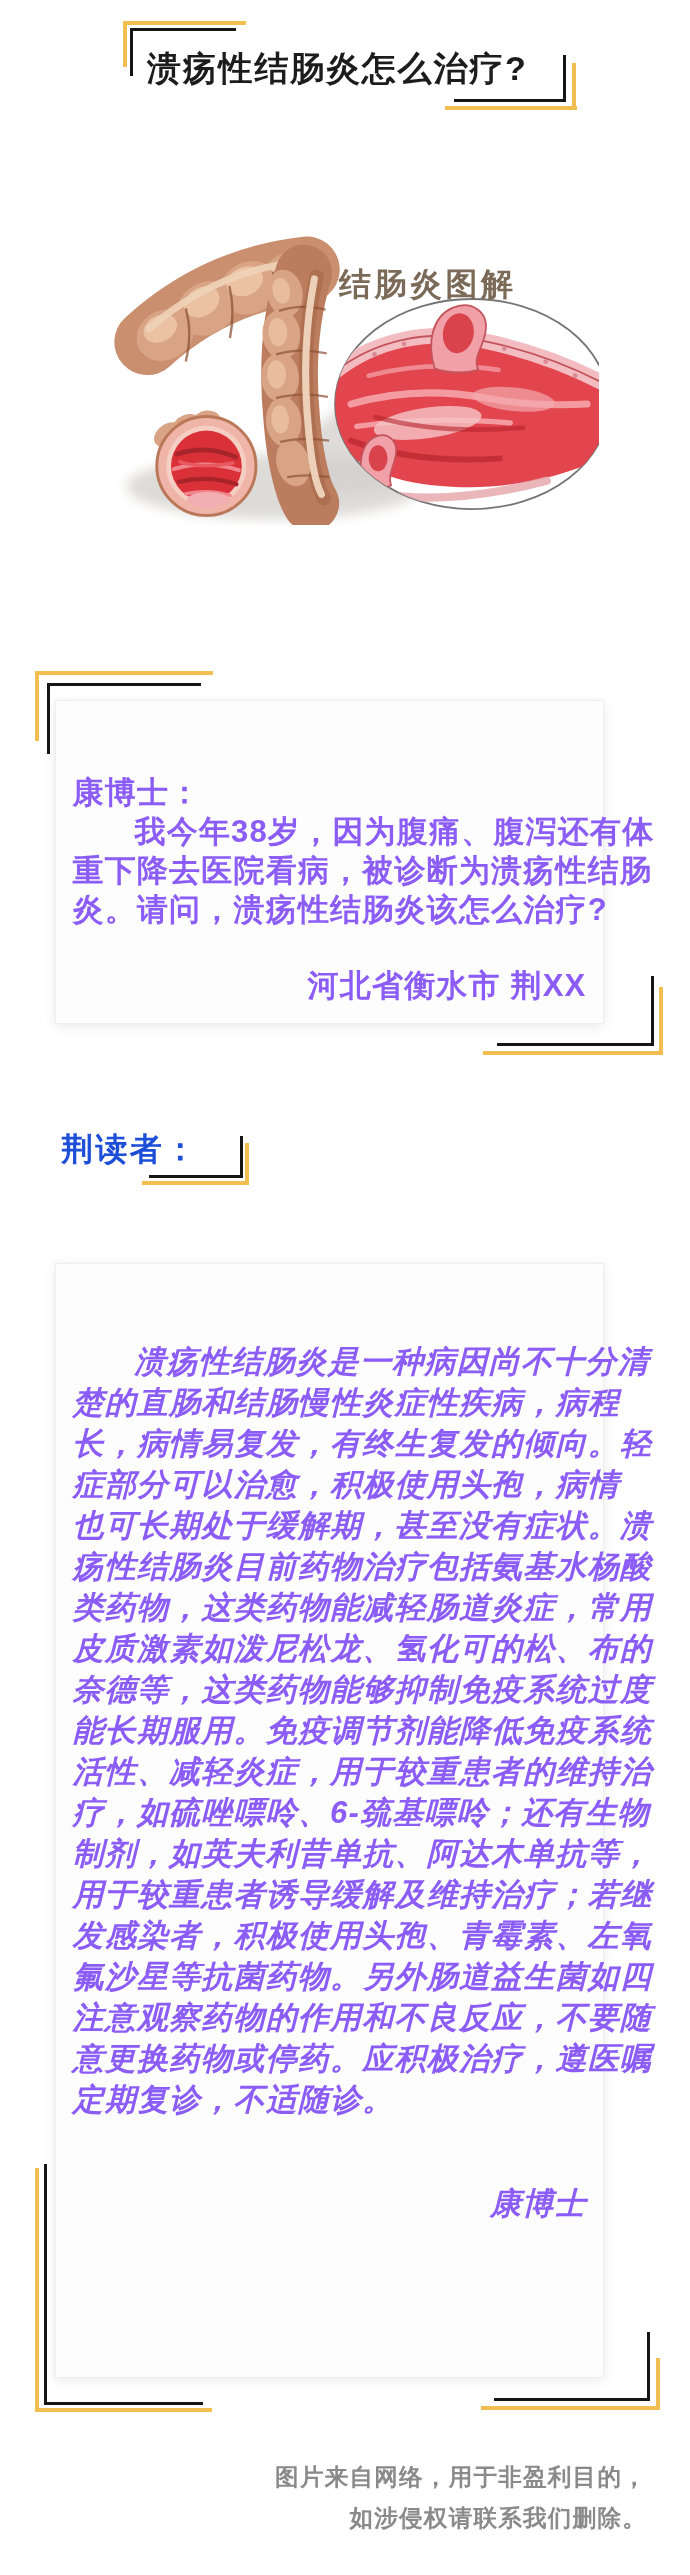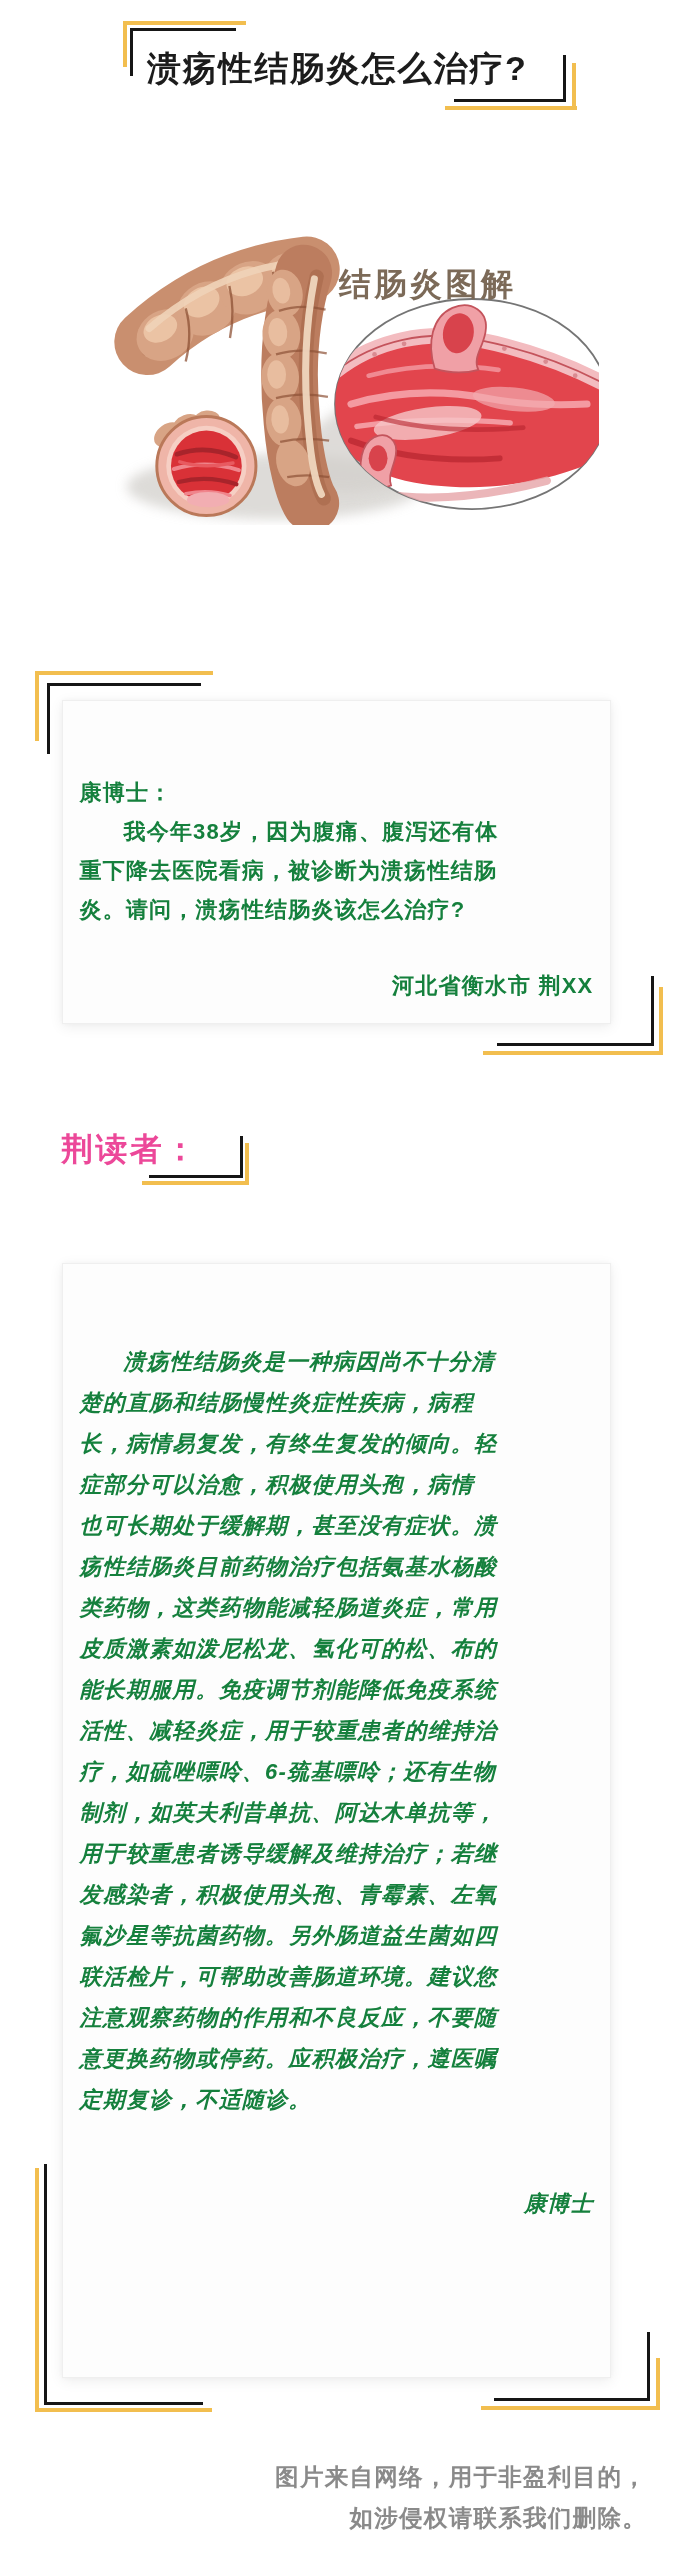--- a/index.html
+++ b/index.html
@@ -15,40 +15,40 @@
   .page-title{
     position:absolute;left:0;top:46px;width:690px;text-align:center;
     font-size:34px;font-weight:700;color:#1c1c1c;letter-spacing:1.8px;
     transform:translateX(-7.7px);white-space:nowrap;
   }
   .illu-caption{
     position:absolute;left:339px;top:263px;width:201px;
     font-size:32px;font-weight:700;color:#7C6A58;letter-spacing:3.5px;white-space:nowrap;
   }
   .card{
-    position:absolute;left:62px;width:549px;background:#fdfdfd;
+    position:absolute;left:55px;width:549px;background:#fdfdfd;
     border:0.6px solid #efefef;box-sizing:border-box;
     box-shadow:0 3px 13px rgba(0,0,0,0.07),0 0 4.7px rgba(0,0,0,0.03);
-    color:#15803d;font-size:22px;font-weight:600;letter-spacing:1.2px;
+    color:#8b5cf6;font-size:31px;font-weight:600;letter-spacing:1.2px;
   }
   .card .inner{padding:0 16.5px;}
   .tline{white-space:nowrap;overflow:visible;}
   .q-card{top:700px;height:324px;}
   .q-card .tline{height:39px;line-height:39px;}
   .q-card .inner{padding-top:72px;}
   .a-card{top:1263px;height:1115px;font-style:italic;}
   .a-card .tline{height:41px;line-height:41px;}
   .a-card .inner{padding-top:77px;}
   .indent-first .tline:first-child{text-indent:2em;}
   .sig{text-align:right;white-space:nowrap;}
   .q-card .sig{margin-top:37px;height:39px;line-height:39px;}
   .a-card .sig{margin-top:63px;height:41px;line-height:41px;}
   .reader-label{
     position:absolute;left:61px;top:1128px;font-size:32px;font-weight:700;
-    color:#ec4899;letter-spacing:2.4px;white-space:nowrap;
+    color:#1d4ed8;letter-spacing:2.4px;white-space:nowrap;
   }
   .footer{
     position:absolute;left:0;top:2457px;width:647px;text-align:right;
     font-size:23.6px;font-weight:600;color:#8a8a8a;letter-spacing:1.2px;
   }
   .footer .tline{height:41px;line-height:41px;}
 </style>
 </head>
 <body>
 
@@ -187,28 +187,28 @@
     <div class="inner">
       <div class="indent-first">
           <div class="tline">溃疡性结肠炎是一种病因尚不十分清</div>
           <div class="tline">楚的直肠和结肠慢性炎症性疾病，病程</div>
           <div class="tline">长，病情易复发，有终生复发的倾向。轻</div>
           <div class="tline">症部分可以治愈，积极使用头孢，病情</div>
           <div class="tline">也可长期处于缓解期，甚至没有症状。溃</div>
           <div class="tline">疡性结肠炎目前药物治疗包括氨基水杨酸</div>
           <div class="tline">类药物，这类药物能减轻肠道炎症，常用</div>
           <div class="tline">皮质激素如泼尼松龙、氢化可的松、布的</div>
+          <div class="tline">奈德等，这类药物能够抑制免疫系统过度</div>
           <div class="tline">能长期服用。免疫调节剂能降低免疫系统</div>
           <div class="tline">活性、减轻炎症，用于较重患者的维持治</div>
           <div class="tline">疗，如硫唑嘌呤、6-巯基嘌呤；还有生物</div>
           <div class="tline">制剂，如英夫利昔单抗、阿达木单抗等，</div>
           <div class="tline">用于较重患者诱导缓解及维持治疗；若继</div>
           <div class="tline">发感染者，积极使用头孢、青霉素、左氧</div>
           <div class="tline">氟沙星等抗菌药物。另外肠道益生菌如四</div>
-          <div class="tline">联活检片，可帮助改善肠道环境。建议您</div>
           <div class="tline">注意观察药物的作用和不良反应，不要随</div>
           <div class="tline">意更换药物或停药。应积极治疗，遵医嘱</div>
           <div class="tline">定期复诊，不适随诊。</div>
         </div>
       <div class="sig">康博士</div>
     </div>
   </div>
 
   <div class="vline black" style="left:44px;top:2164px;width:3px;height:241px;"></div>
   <div class="hline black" style="left:44px;top:2402px;width:159px;height:3px;"></div>

